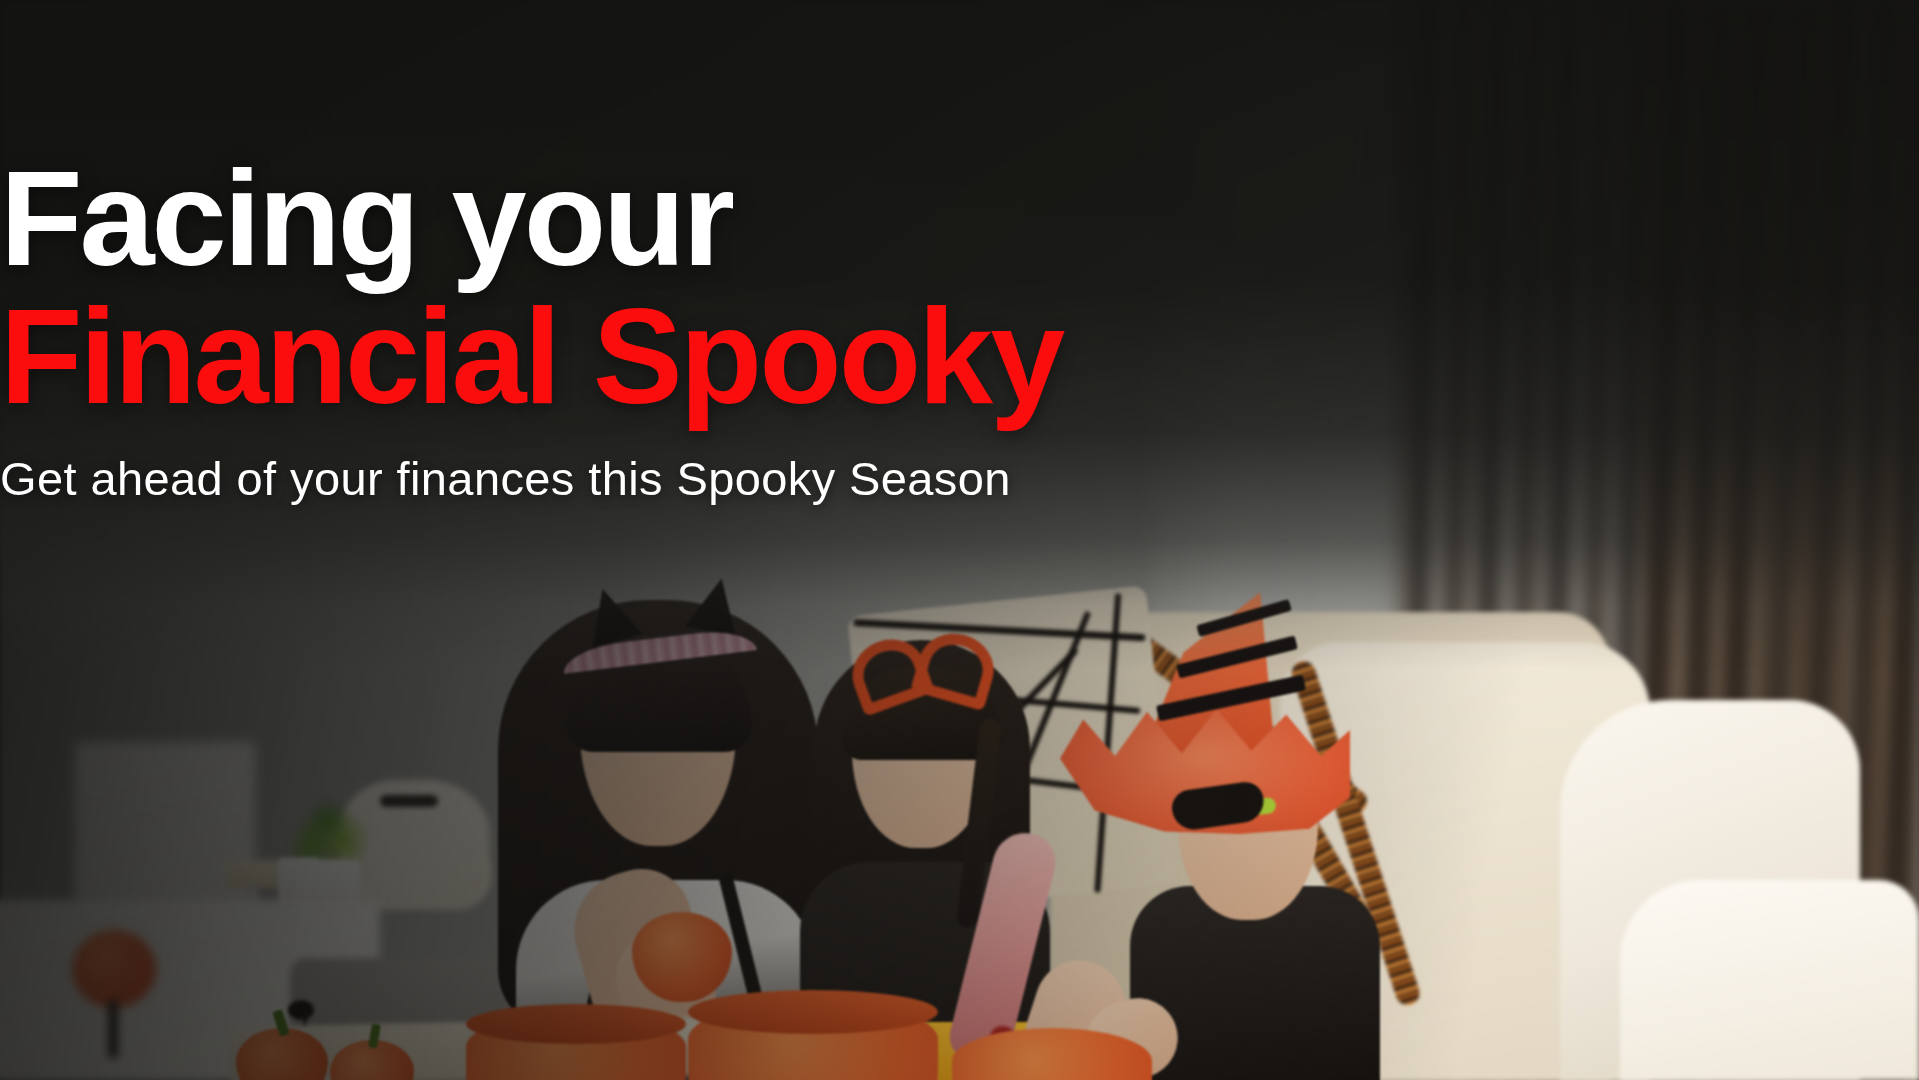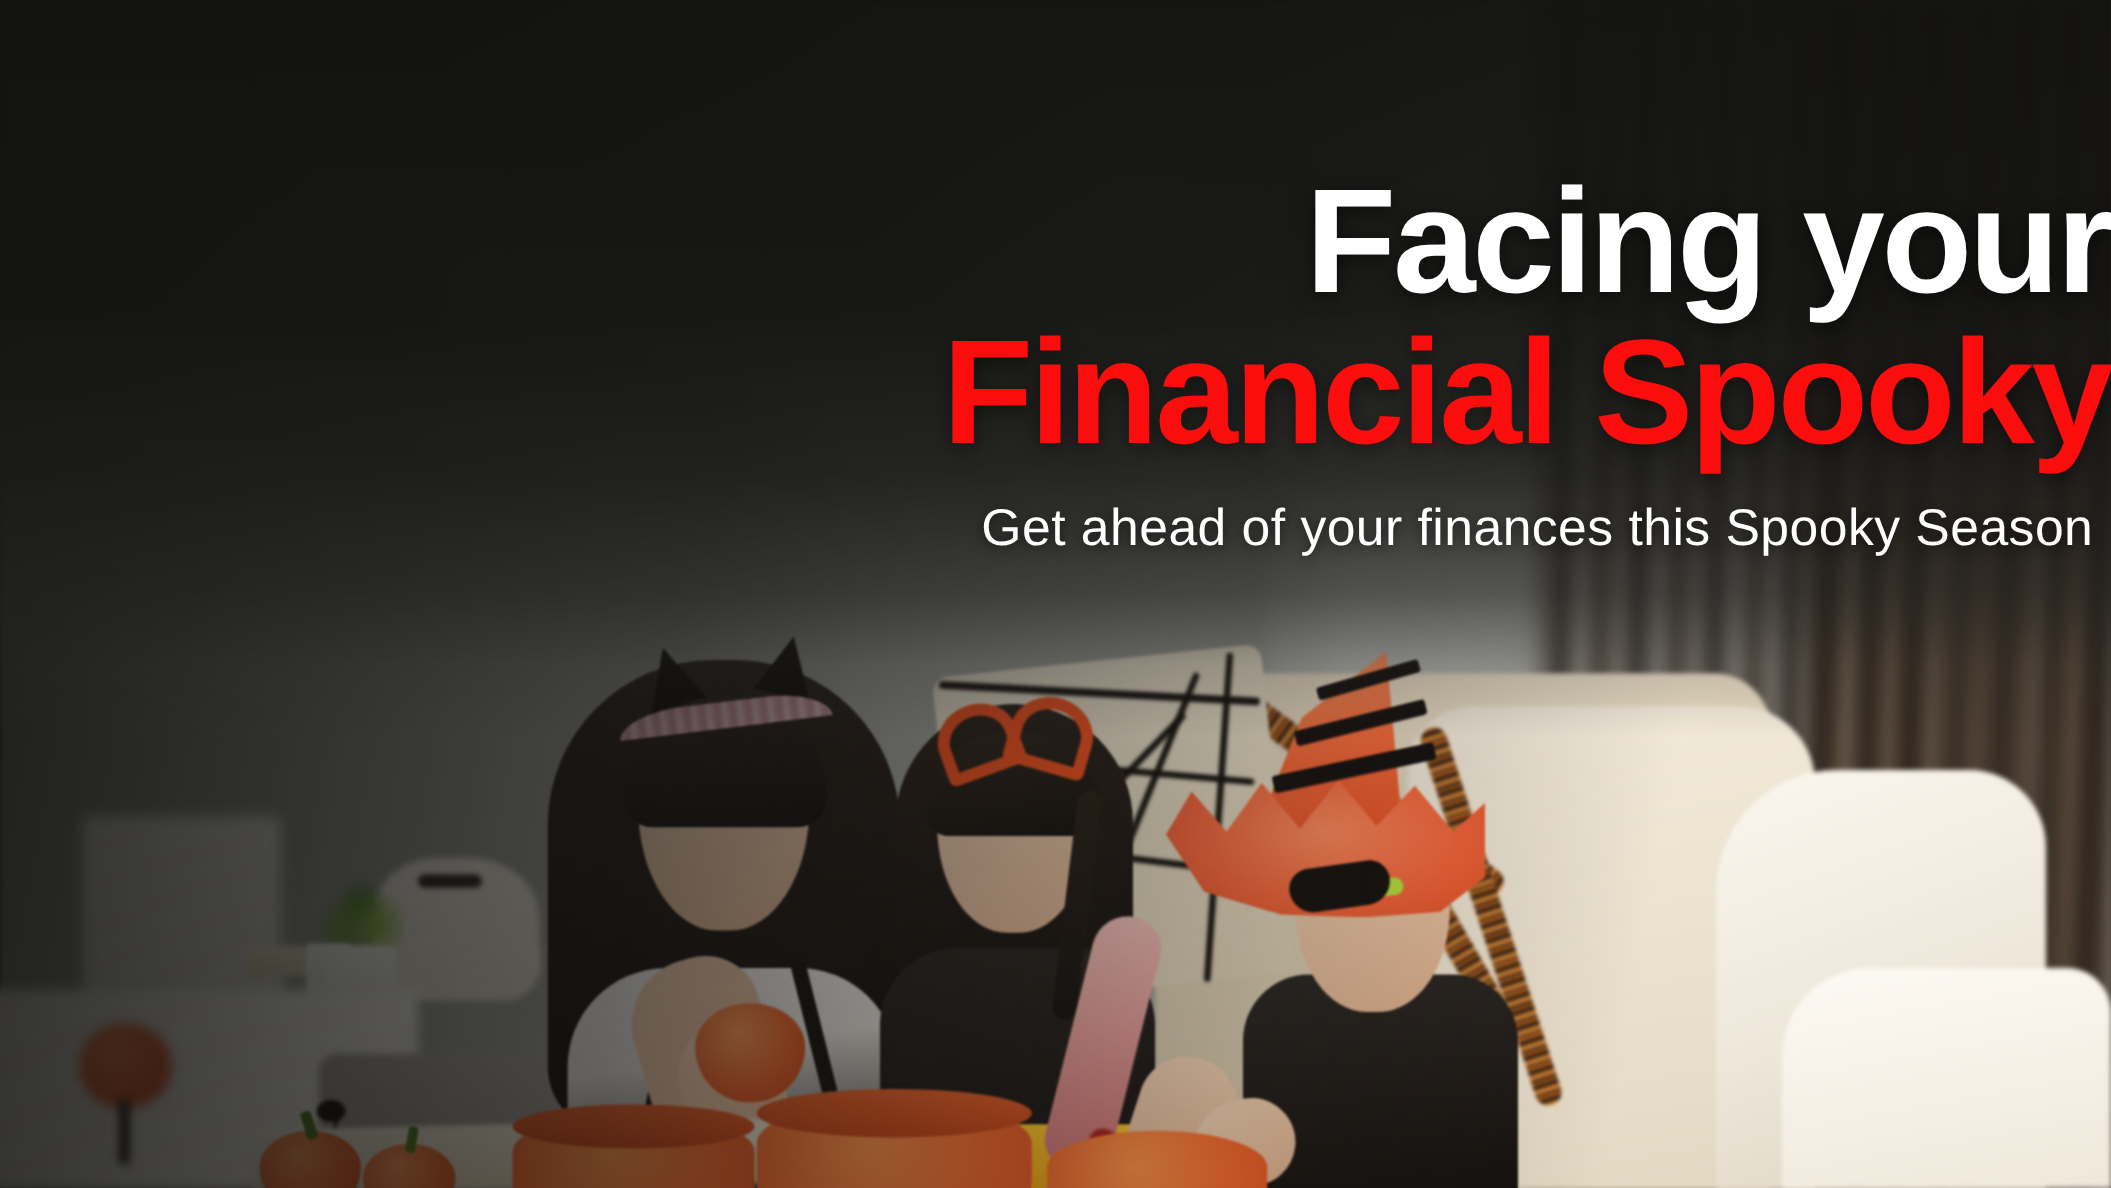--- a/index.html
+++ b/index.html
@@ -479,21 +479,21 @@
         rgba(16,16,15,0.62) 34%,
         rgba(24,24,22,0.30) 56%,
         rgba(0,0,0,0) 78%);
     pointer-events: none;
   }
 
   
   .text-block {
     position: absolute;
     left: 0; right: 0; top: 150px;
-    text-align: right;
+    text-align: left;
     z-index: 40;
   }
   .headline {
     margin: 0;
     font-family: "Liberation Sans", sans-serif;
     font-weight: bold;
     font-size: 135px;
     line-height: 1.02;
     letter-spacing: -3px;
     color: #ffffff;

